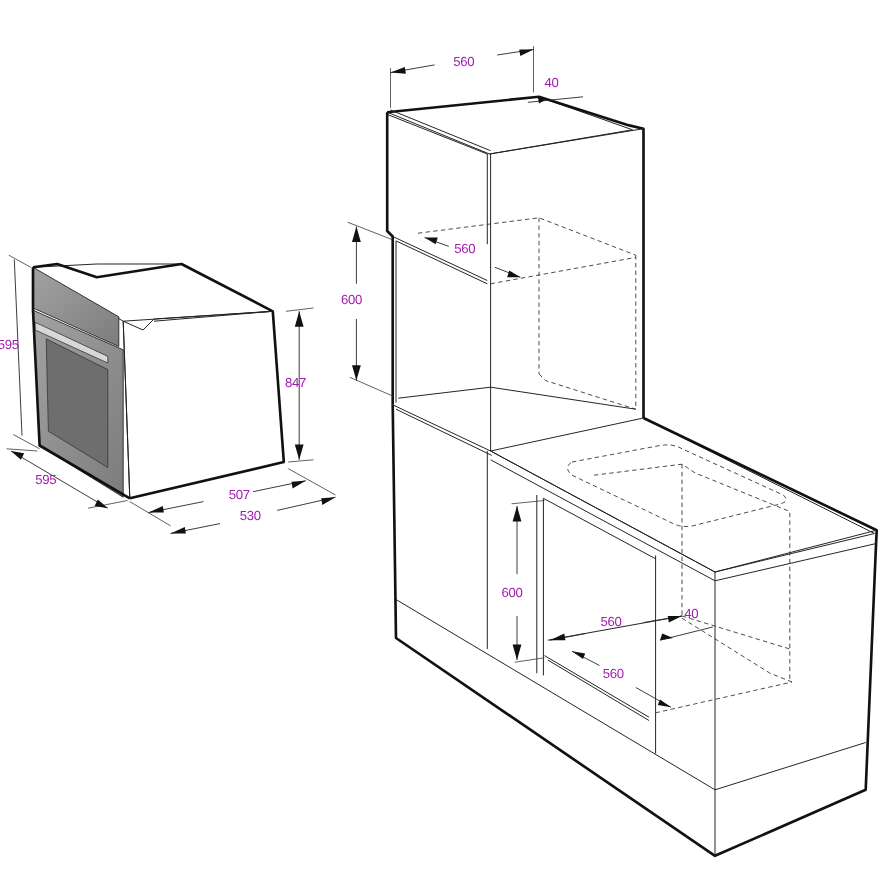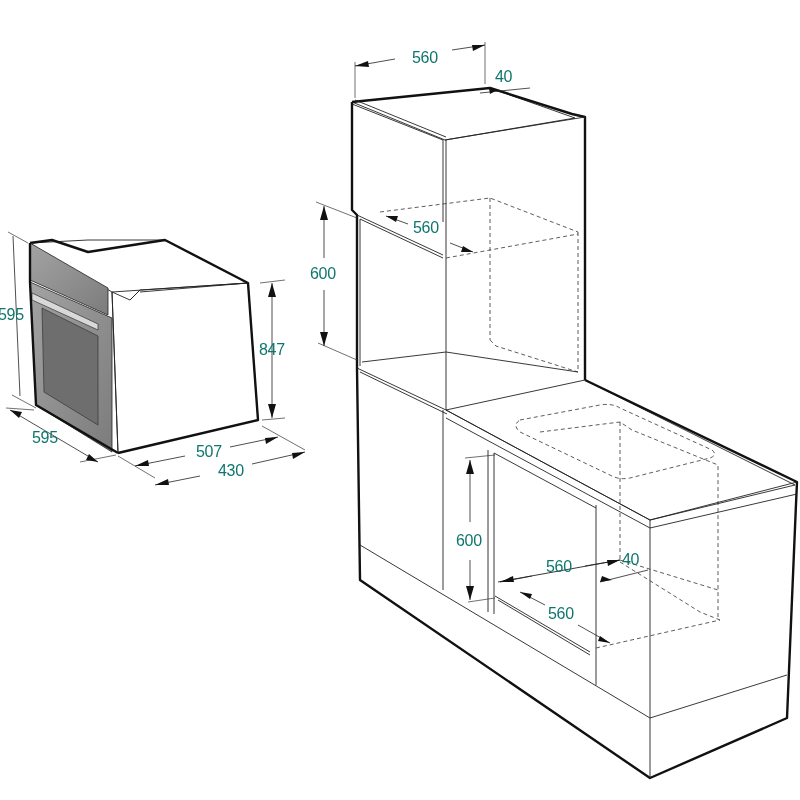--- a/index.html
+++ b/index.html
@@ -5,21 +5,21 @@
   html, body { margin: 0; padding: 0; background: #ffffff; }
   body { width: 800px; height: 800px; overflow: hidden; font-family: "Liberation Sans", sans-serif; }
   #canvas { position: relative; width: 800px; height: 800px; }
   svg { position: absolute; left: 0; top: 0; }
   .thick { stroke: #111; stroke-width: 2.4; fill: none; stroke-linejoin: round; }
   .thin { stroke: #222; stroke-width: 0.9; fill: none; }
   .dash { stroke: #333; stroke-width: 0.8; fill: none; stroke-dasharray: 4 3; }
   .ext { stroke: #333; stroke-width: 0.7; fill: none; }
   .dim { stroke: #222; stroke-width: 0.8; fill: none; }
   .arrow { fill: #111; stroke: none; }
-  .lbl { position: absolute; font-size: 16px; color: #0f766e; font-family: "Liberation Sans", sans-serif; letter-spacing: -0.3px; white-space: nowrap; line-height: 1; }
+  .lbl { position: absolute; font-size: 12px; color: #a21caf; font-family: "Liberation Sans", sans-serif; letter-spacing: -0.3px; white-space: nowrap; line-height: 1; }
 </style>
 </head>
 <body>
 
 <div id="canvas">
 <svg width="800" height="800" viewBox="0 0 800 800">
   <defs>
     <linearGradient id="ovenFront" x1="0" y1="0" x2="1" y2="1">
       <stop offset="0" stop-color="#a3a3a3"></stop>
       <stop offset="1" stop-color="#7c7c7c"></stop>
@@ -183,22 +183,22 @@
     <line class="dim" x1="520" y1="592" x2="545" y2="605"></line>
     <line class="dim" x1="578" y1="625" x2="610" y2="643"></line>
     <polygon class="arrow" points="520,592 532,594 530,599"></polygon>
     <polygon class="arrow" points="610,643 598,641 600,636"></polygon>
   </g>
 </svg>
 
   <span class="lbl" style="left:-2px; top:307px;">595</span>
   <span class="lbl" style="left:32px; top:430px;">595</span>
   <span class="lbl" style="left:259px; top:342px;">847</span>
-  <span class="lbl" style="left:196px; top:444px;text-align:center;">507</span>
-  <span class="lbl" style="left:218px; top:463px;">430</span>
+  <span class="lbl" style="left:208px; top:444px;text-align:center;">507</span>
+  <span class="lbl" style="left:218px; top:463px;">530</span>
 
   <span class="lbl" style="left:412px; top:50px;">560</span>
   <span class="lbl" style="left:495px; top:69px;">40</span>
   <span class="lbl" style="left:413px; top:220px;">560</span>
   <span class="lbl" style="left:310px; top:266px;">600</span>
 
   <span class="lbl" style="left:456px; top:533px;">600</span>
   <span class="lbl" style="left:546px; top:559px;">560</span>
   <span class="lbl" style="left:622px; top:552px;">40</span>
   <span class="lbl" style="left:548px; top:606px;">560</span>

